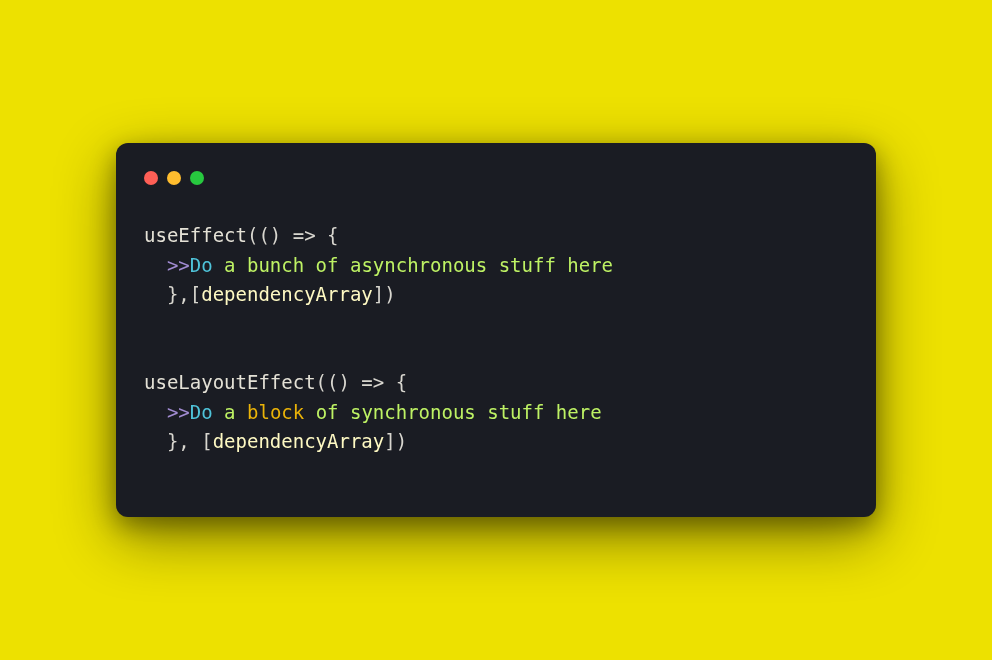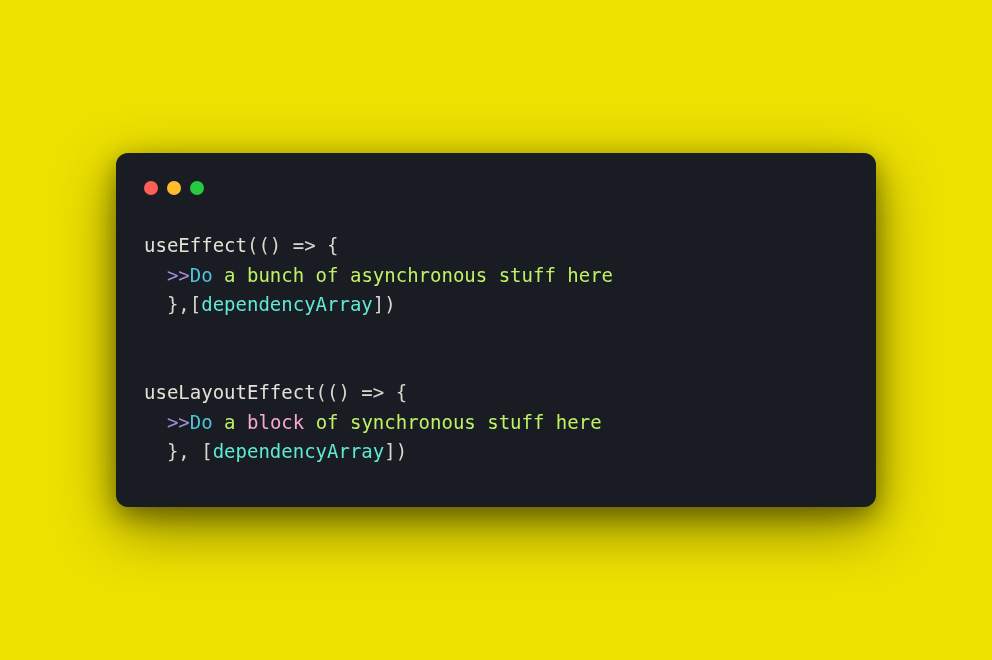--- a/index.html
+++ b/index.html
@@ -14,21 +14,21 @@
     display: flex;
     align-items: center;
     justify-content: center;
     font-family: "SF Mono", "Menlo", "Consolas", "Monaco", monospace;
   }
   .code-window {
     width: 760px;
     background: #1a1c23;
     border-radius: 12px;
     box-shadow: 0 20px 60px rgba(0,0,0,0.45), 0 8px 24px rgba(0,0,0,0.35);
-    padding: 24px 28px 40px 28px;
+    padding: 24px 28px 60px 28px;
   }
   .traffic-lights {
     display: flex;
     gap: 9px;
     margin-bottom: 36px;
     margin-top: 4px;
   }
   .traffic-light {
     width: 14px;
     height: 14px;
@@ -40,23 +40,23 @@
   .code {
     font-size: 19px;
     line-height: 1.55;
     white-space: pre;
     color: #d8d6cf;
   }
   .fn   { color: #e4e1d6; }
   .pn   { color: #d8d6cf; }
   .kw   { color: #a18bd1; }
   .cy   { color: #4fc3d9; text-align: center; }
-  .rd   { color: #f9a8d4; }
+  .rd   { color: #eab308; }
   .pr   { color: #bef264; }
-  .dim  { color: #5eead4; }
+  .dim  { color: #fef9c3; }
   .line { display: block; min-height: 1.55em; }
 </style>
 </head>
 <body>
 
 <div class="code-window">
   <div class="traffic-lights">
     <div class="traffic-light tl-red"></div>
     <div class="traffic-light tl-yellow"></div>
     <div class="traffic-light tl-green"></div>

